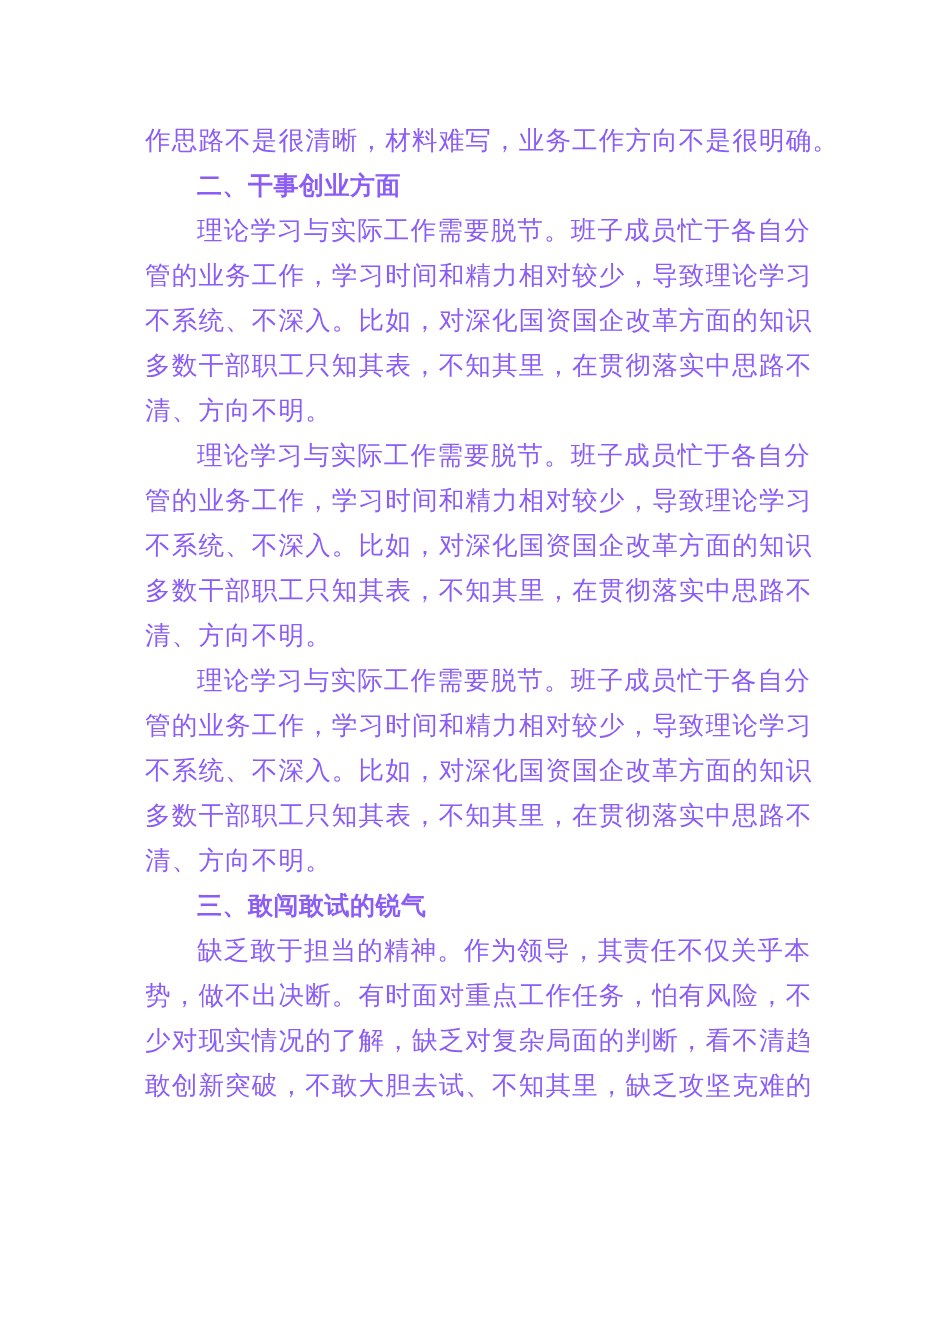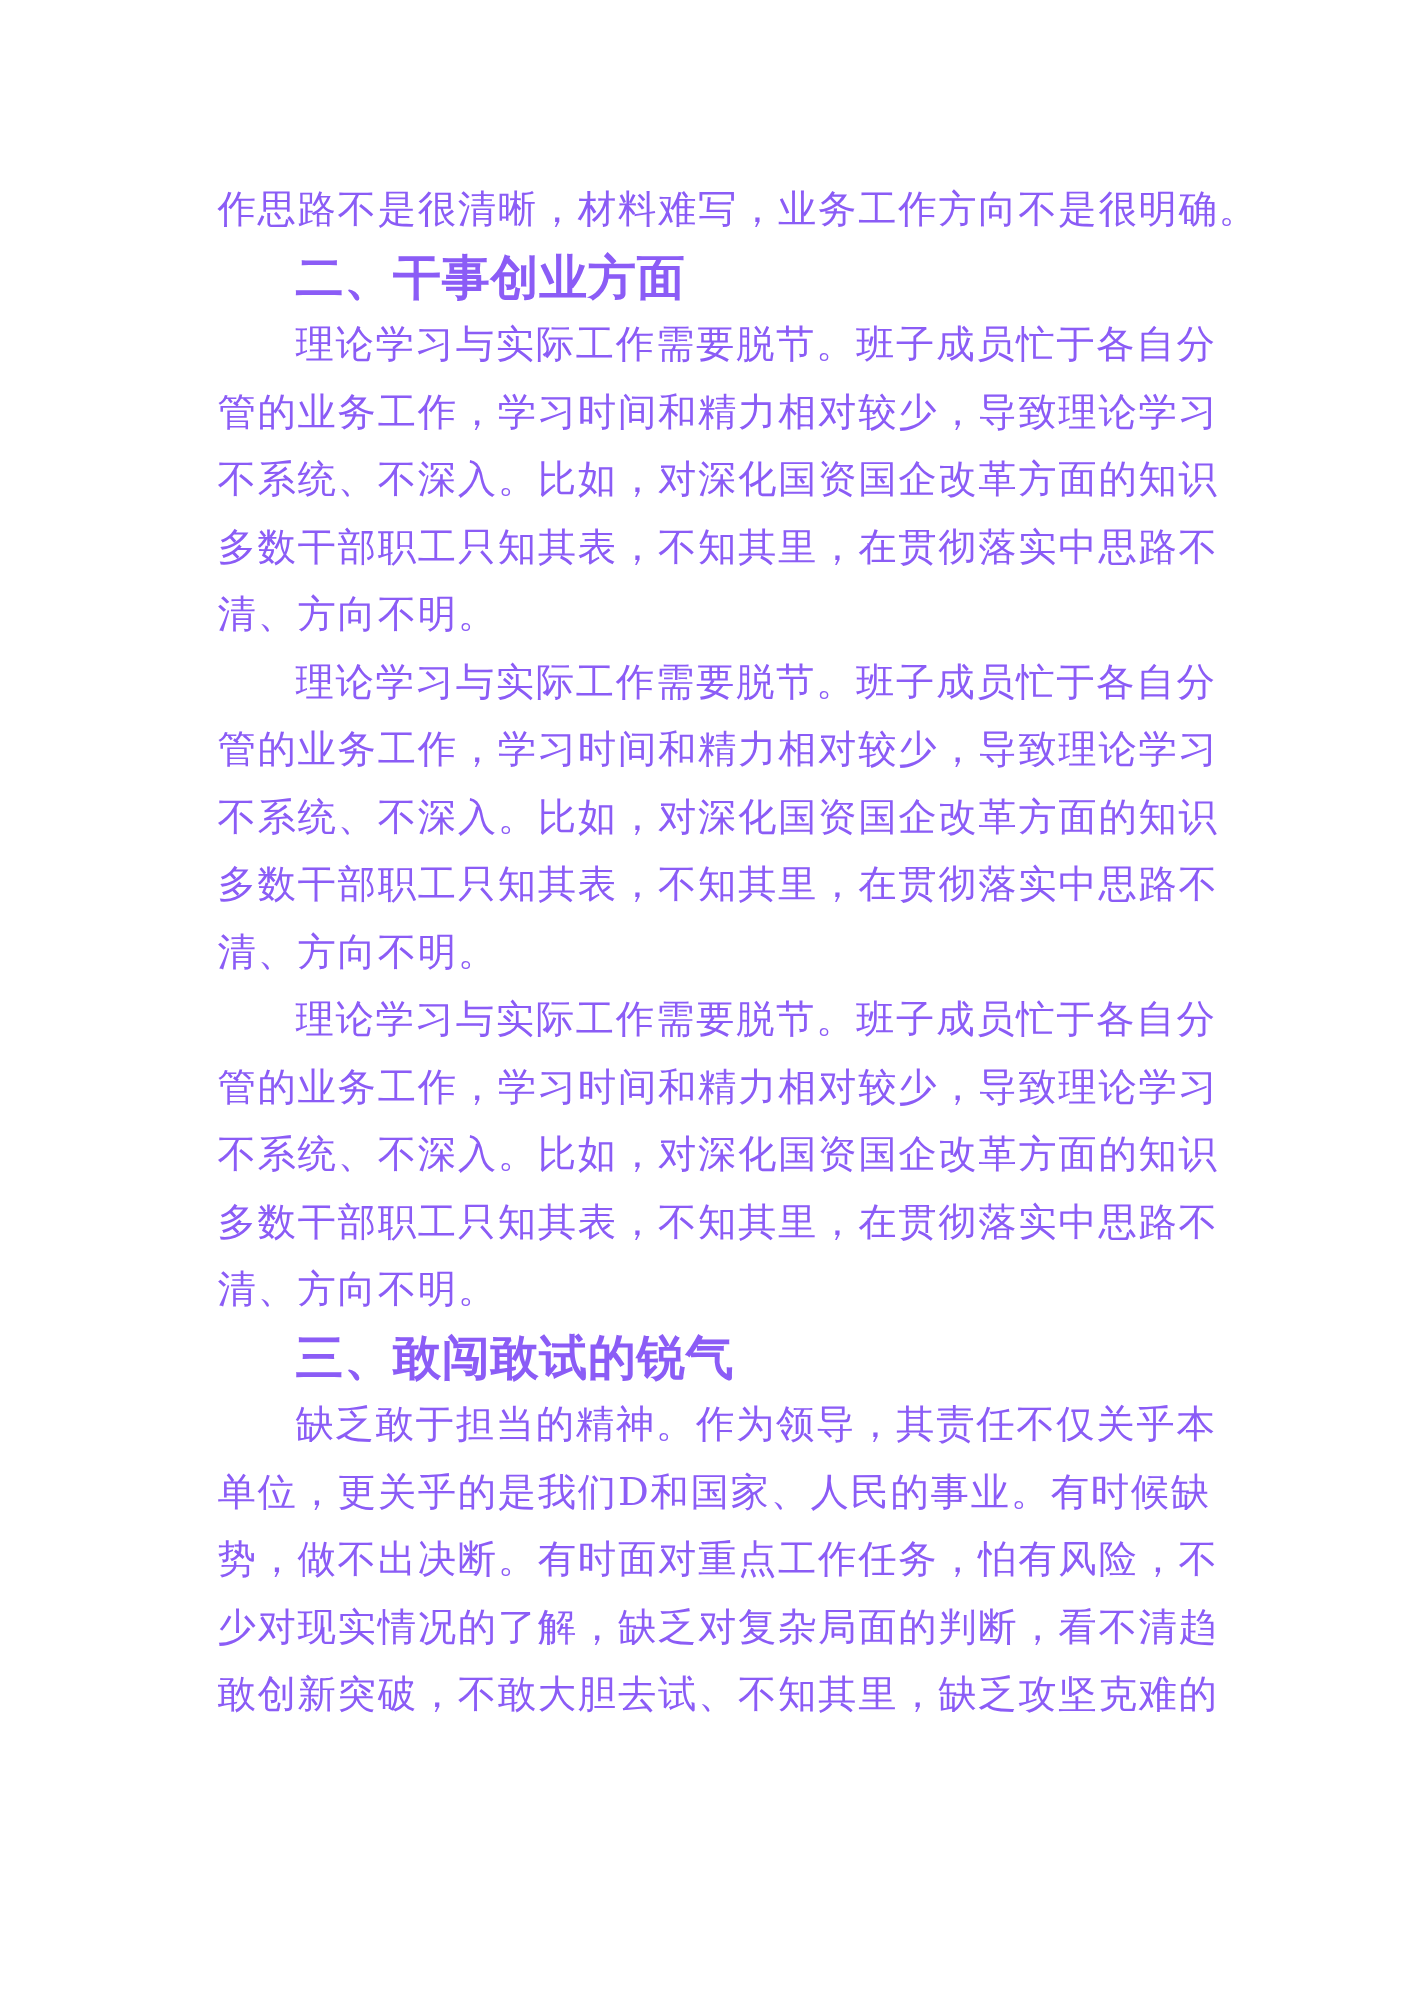--- a/index.html
+++ b/index.html
@@ -14,21 +14,21 @@
       font-size: 25.6px;
       line-height: 45px;
       letter-spacing: 1.1px;
     }
     .line { height: 45px; white-space: nowrap; overflow: visible; text-align: justify; text-align-last: justify; }
     .line.last { text-align-last: left; }
     .indent { padding-left: 52px; }
     .heading {
       font-family: "DejaVu Sans", "Liberation Sans", sans-serif;
       font-weight: bold;
-      font-size: 32px;
+      font-size: 25px;
       padding-left: 52px;
       height: 45px;
       letter-spacing: 0.5px;
       text-align-last: left;
     }
   </style>
 </head>
 <body>
 
 <div class="page">
@@ -58,19 +58,18 @@
     <div class="line">管的业务工作，学习时间和精力相对较少，导致理论学习</div>
     <div class="line">不系统、不深入。比如，对深化国资国企改革方面的知识</div>
     <div class="line">多数干部职工只知其表，不知其里，在贯彻落实中思路不</div>
     <div class="line last">清、方向不明。</div>
   </div>
 
   <div class="heading">三、敢闯敢试的锐气</div>
 
   <div>
     <div class="line indent">缺乏敢于担当的精神。作为领导，其责任不仅关乎本</div>
-    <div class="line">单位，更关乎的是我们D和国家、人民的事业。有时候缺</div>
     <div class="line">势，做不出决断。有时面对重点工作任务，怕有风险，不</div>
     <div class="line">少对现实情况的了解，缺乏对复杂局面的判断，看不清趋</div>
     <div class="line">敢创新突破，不敢大胆去试、不知其里，缺乏攻坚克难的</div>
   </div>
 
 </div>
 
 </body></html>

